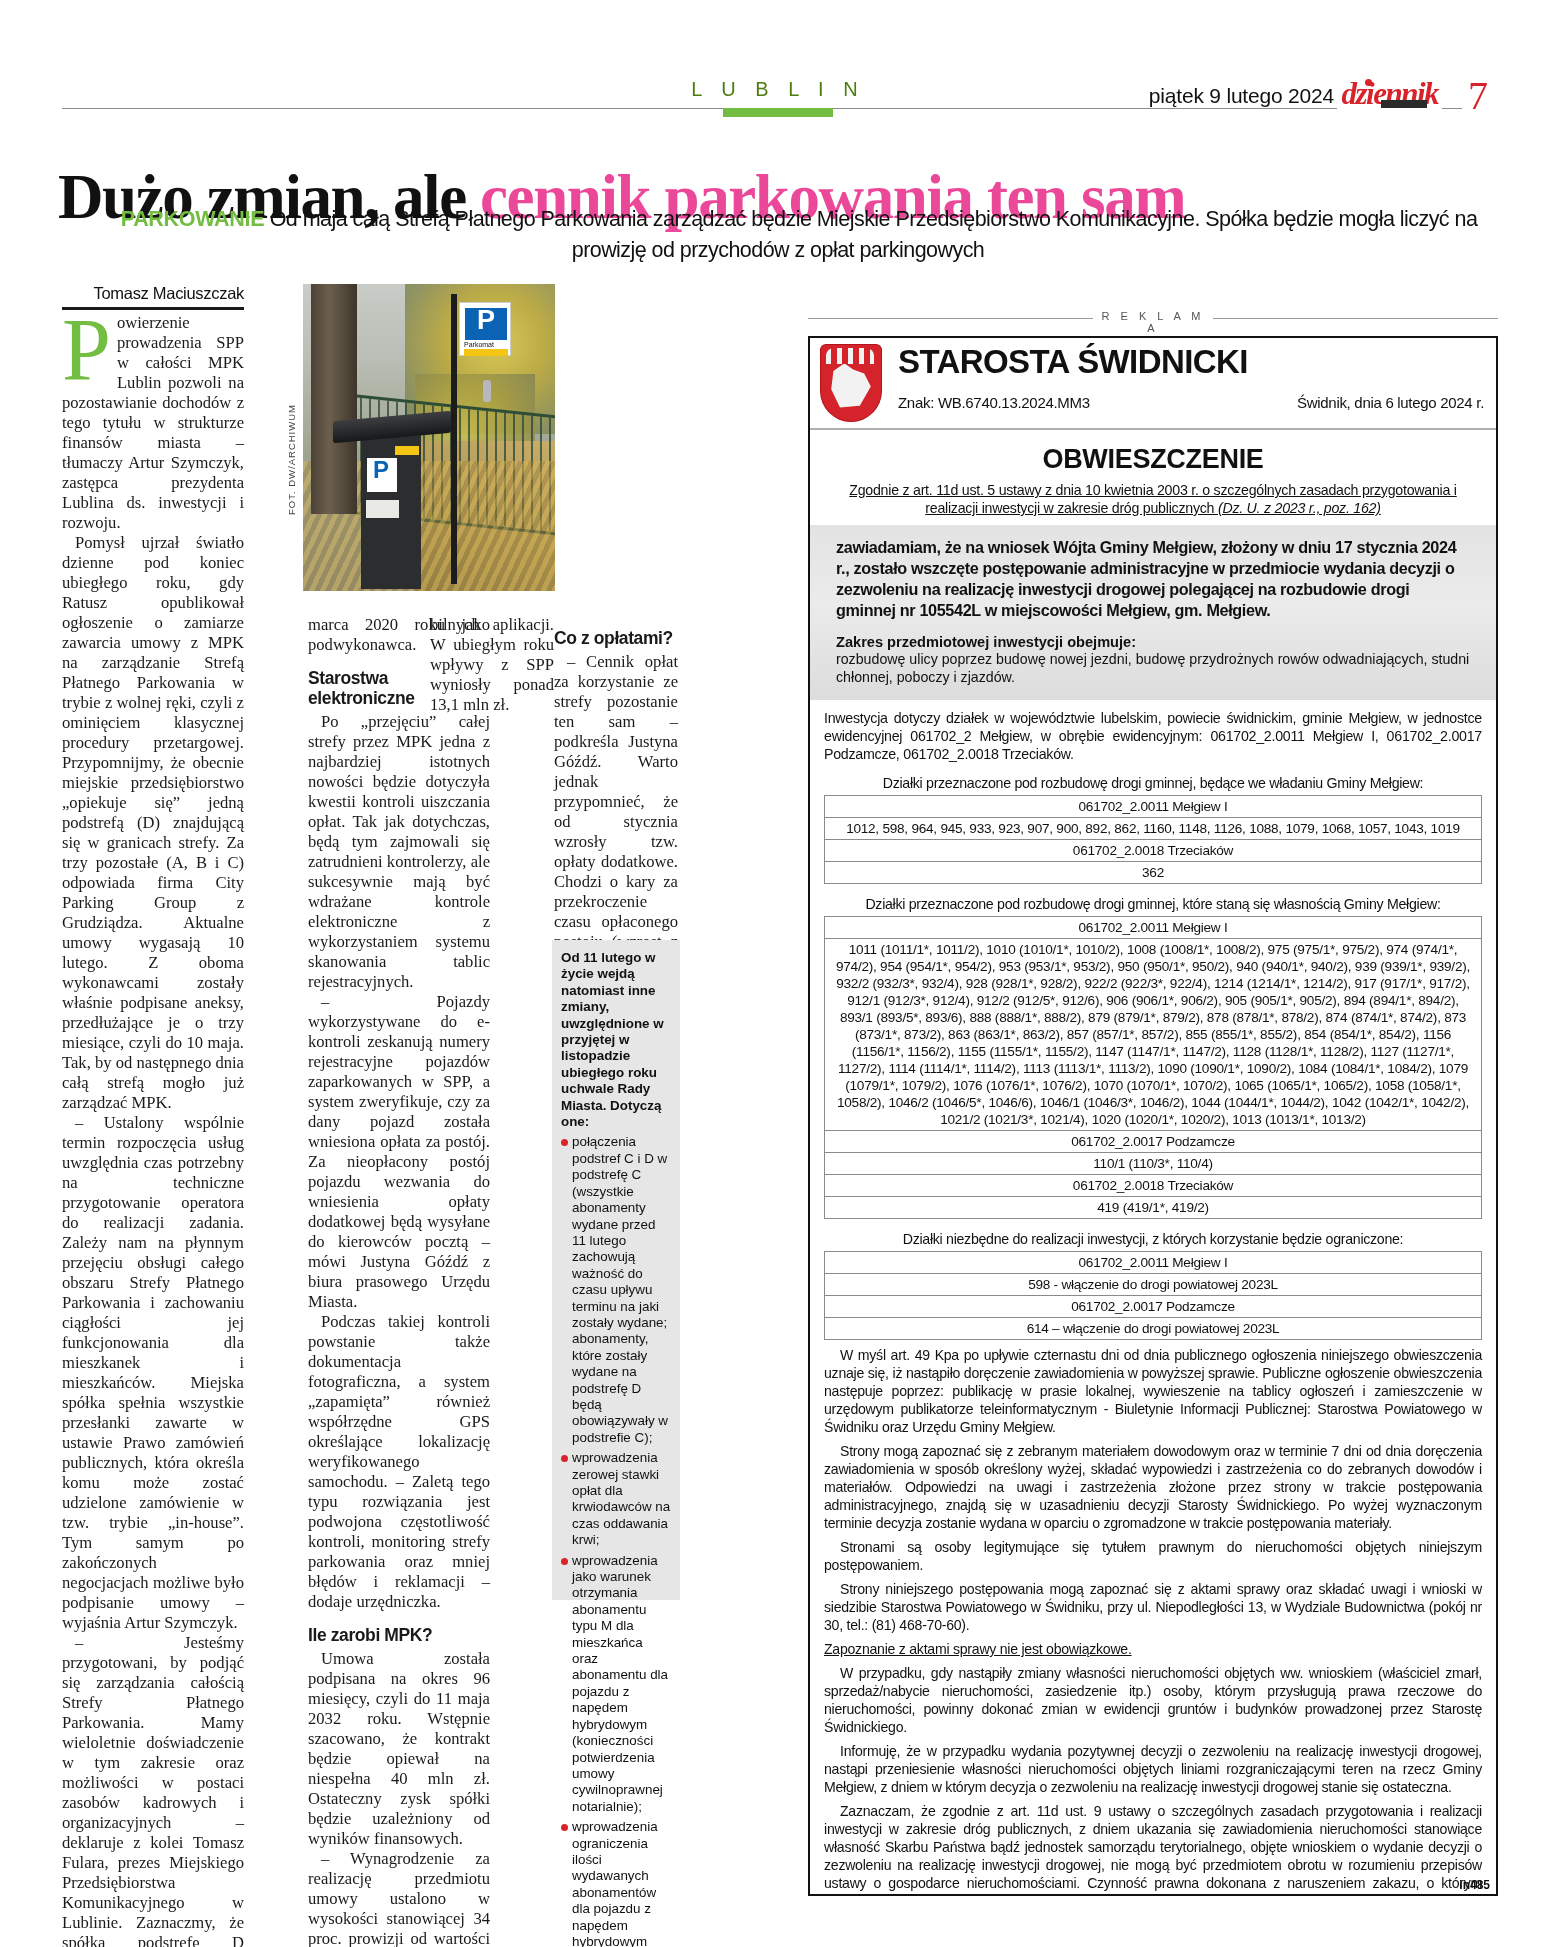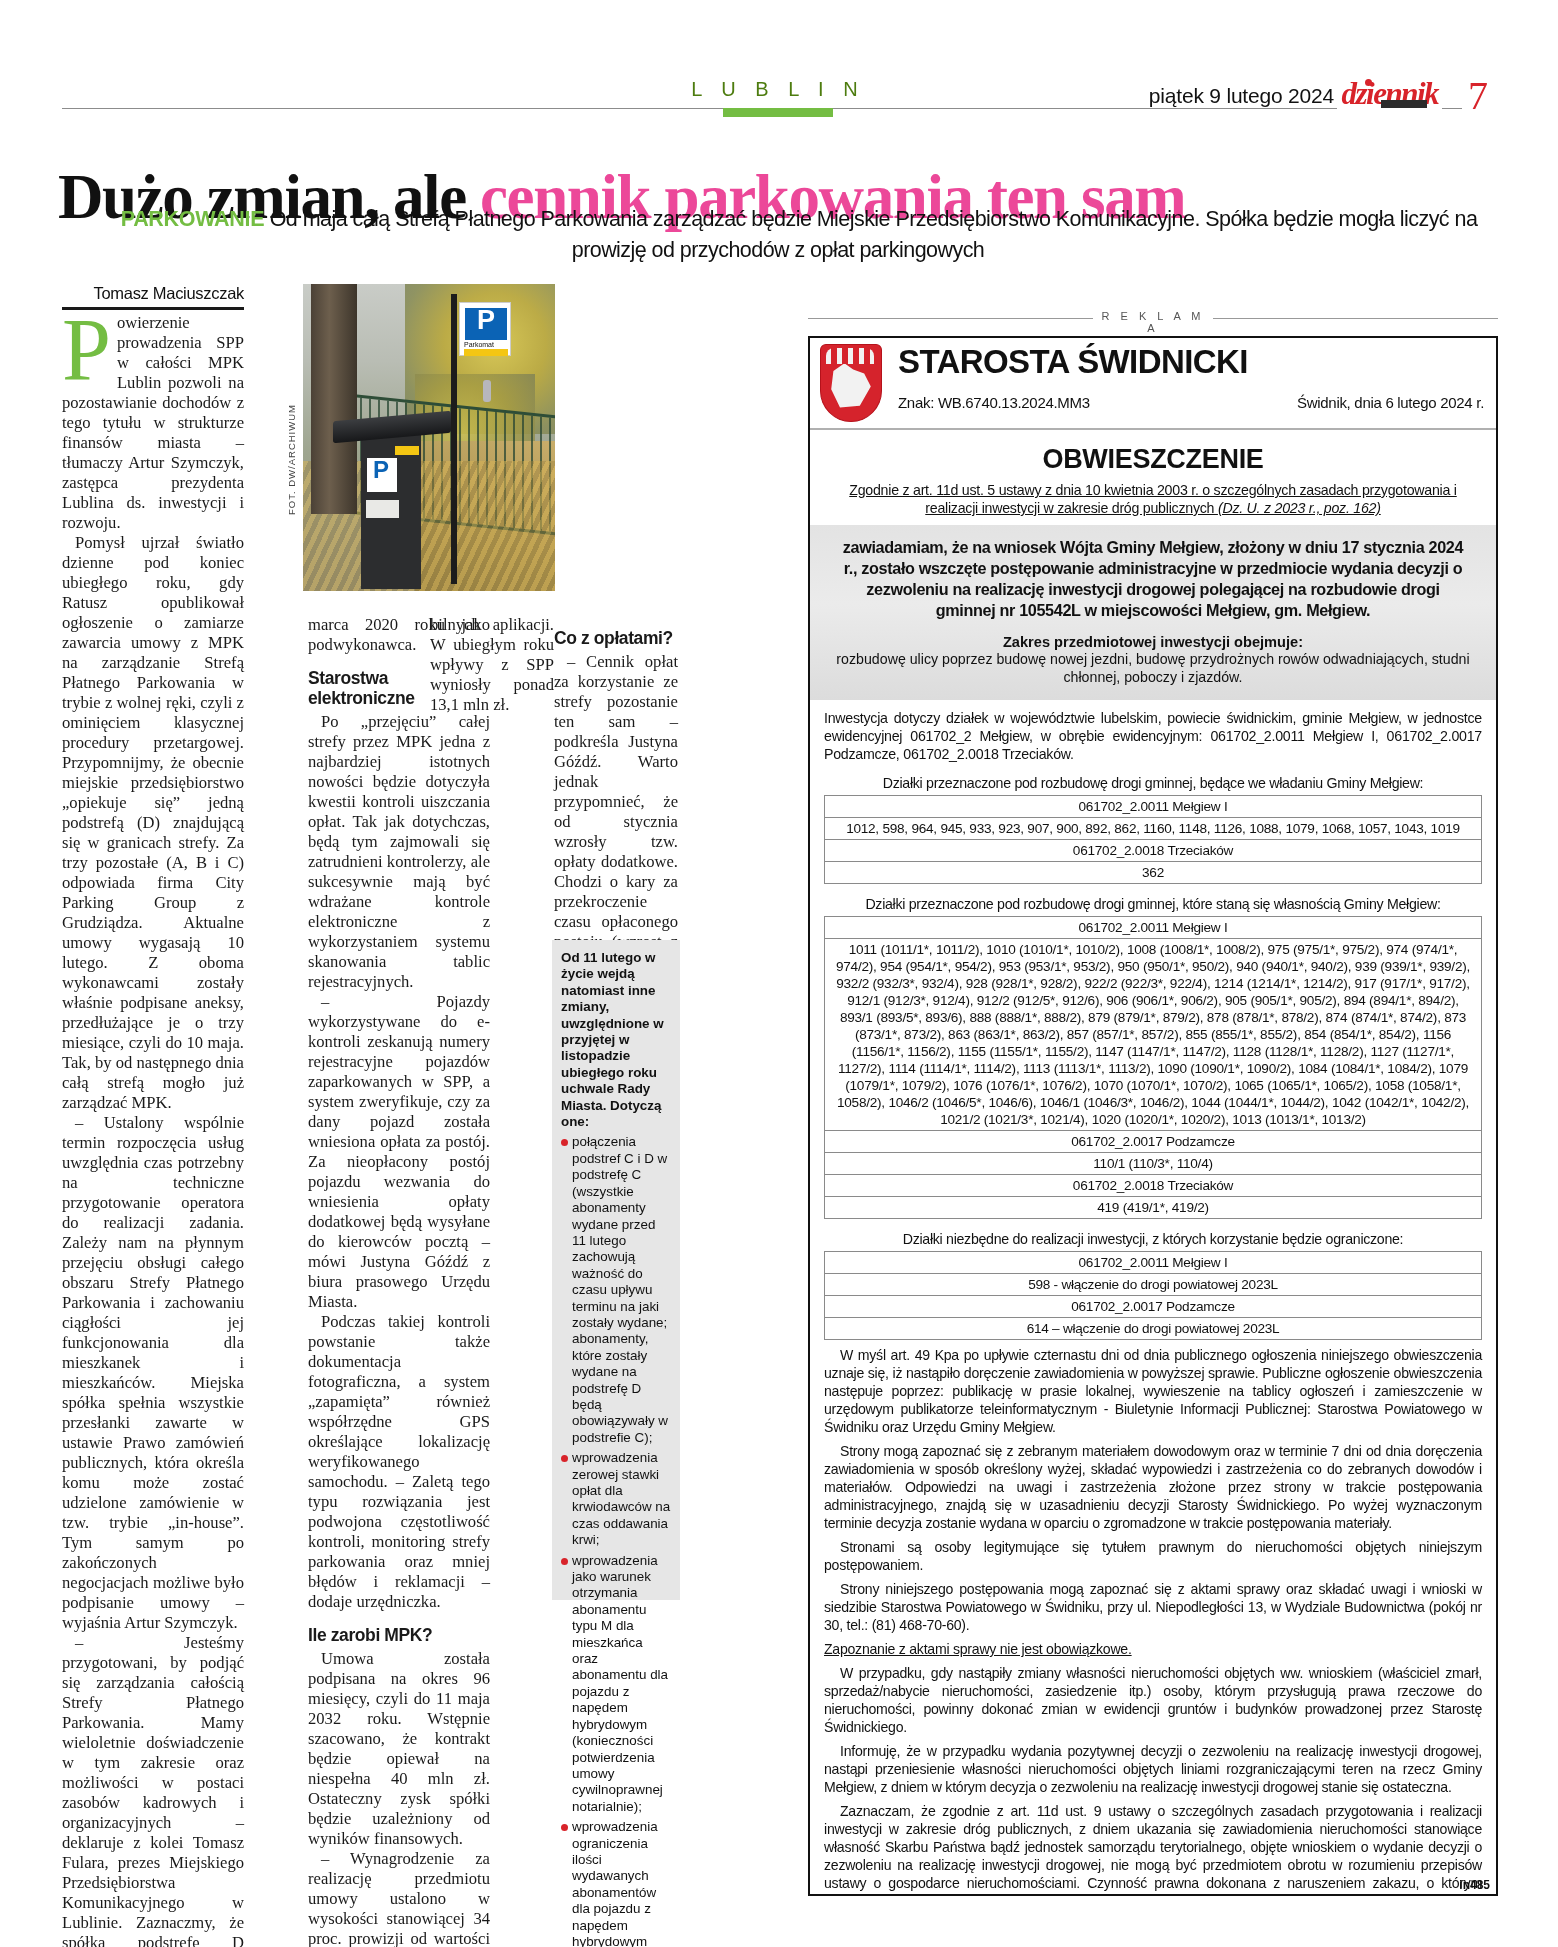--- a/index.html
+++ b/index.html
@@ -162,21 +162,21 @@
   .ad-znak { position:absolute; left:88px; top:56px; font-size:15px; letter-spacing:-0.3px; }
   .ad-place { position:absolute; right:12px; top:56px; font-size:15px; letter-spacing:-0.3px; }
 
   .ad-body { padding:8px 14px 0 14px; }
   .ad-h1 { text-align:center; font-size:27px; font-weight:bold; letter-spacing:-0.3px; margin:6px 0 6px; }
   .ad-intro { text-align:center; font-size:14.2px; line-height:18px; letter-spacing:-0.25px;text-decoration:underline; }
   .ad-intro i { font-style:italic; }
   .ad-grey {
     margin:8px -14px 0 -14px; padding:12px 26px 14px 26px;
     background:linear-gradient(180deg,#e3e3e3,#ebebeb 45%,#dcdcdc);
-    text-align:center;
+    text-align:left;
   }
   .ad-grey .b { font-size:16.2px; font-weight:bold; line-height:21px; letter-spacing:-0.35px; }
   .ad-grey .zk { margin-top:13px; font-size:14.6px; font-weight:bold; }
   .ad-grey .zk-sub { font-size:14.2px; line-height:18px; }
   .ad-para { margin-top:9px; font-size:14.2px; line-height:18px; text-align:justify; letter-spacing:-0.25px; }
   .ad-cap { text-align:center; font-size:14.2px; margin:12px 0 4px; letter-spacing:-0.3px; }
 
   table.plots { width:100%; border-collapse:collapse; font-size:13.6px; }
   table.plots td {
     border:1px solid #8a8a8a; padding:2px 6px; text-align:center; line-height:17px; letter-spacing:-0.25px;

